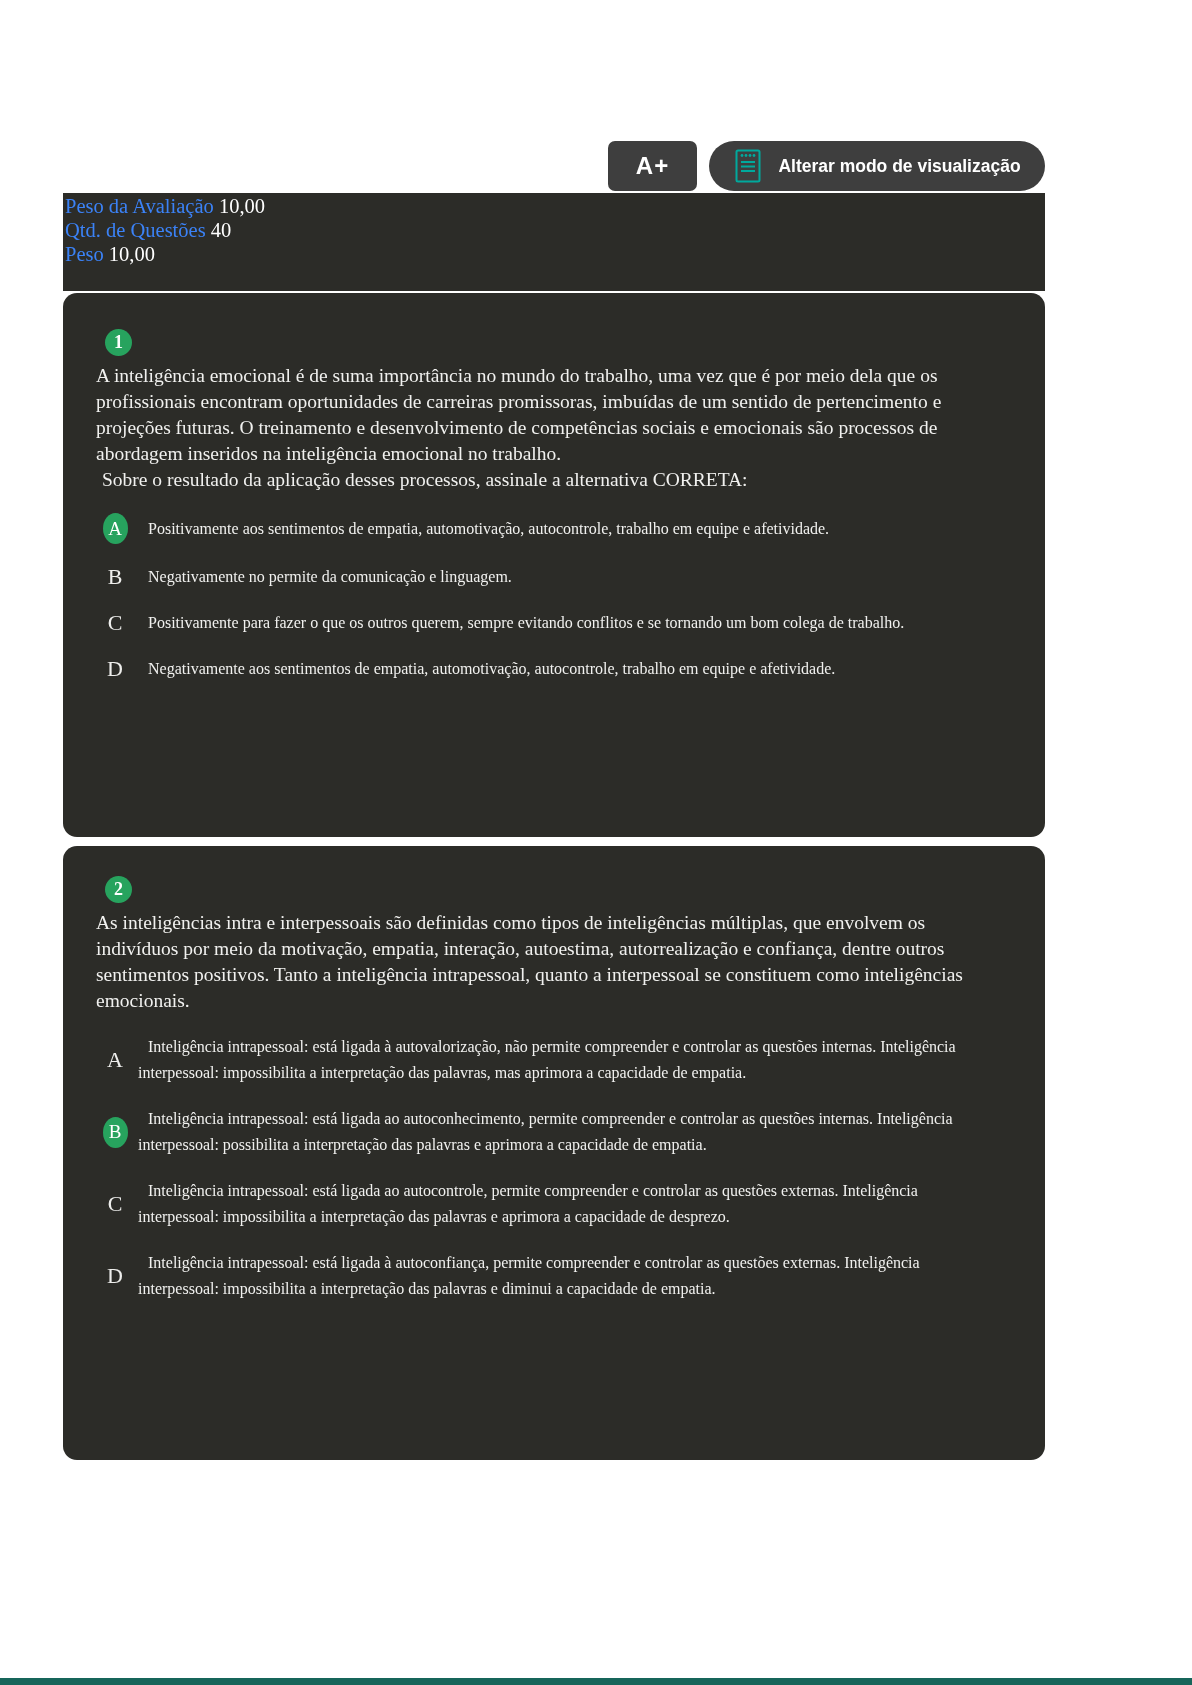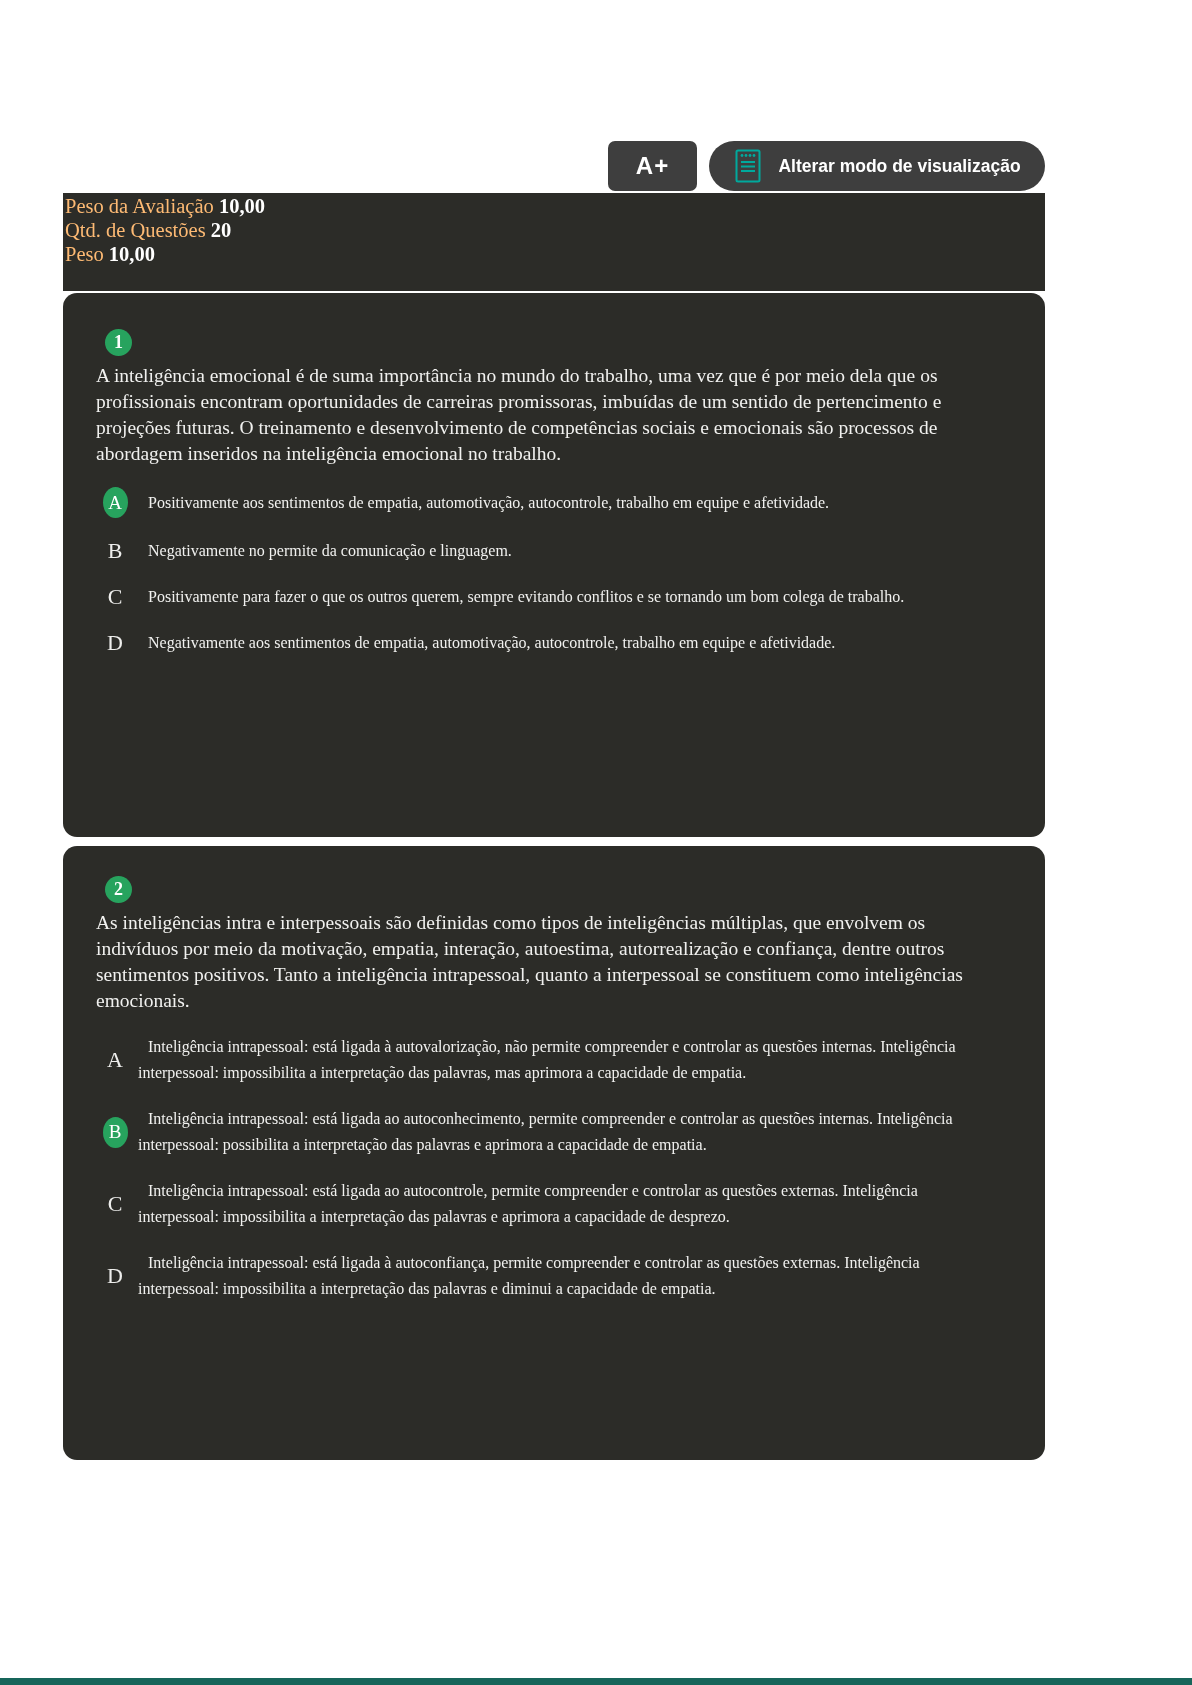--- a/index.html
+++ b/index.html
@@ -28,22 +28,22 @@
   .btn-view  { width:336px; font-size:17.5px; gap:15px;border-radius:25px; }
   .view-icon { flex:none; display:flex; }
 
   
   .header-bar {
     position:absolute; top:193px; left:63px; width:982px; height:98px;
     background:#2c2c28; padding:1px 0 0 2px;
     font-size:20.5px; line-height:24px; color:#ffffff;
     overflow:hidden;
   }
-  .info-row .label { color:#fdba74; }
-  .info-row .value { color:#ffffff; font-weight:bold; }
+  .info-row .label { color:#3b82f6; }
+  .info-row .value { color:#ffffff; font-weight:normal; }
 
   
   .card {
     position:absolute; left:63px; width:982px;
     background:#2c2c28; border-radius:14px;
     color:#f1f1ef;
     padding:36px 45px 0 33px;
     overflow:hidden;
   }
   .card-q1 { top:293px; height:544px; }
@@ -101,32 +101,33 @@
   </button>
 </div>
 
 <div class="header-bar">
   <div class="info-row">
     <span class="label">Peso da Avaliação</span>
     <span class="value">10,00</span>
   </div>
   <div class="info-row">
     <span class="label">Qtd. de Questões</span>
-    <span class="value">20</span>
+    <span class="value">40</span>
   </div>
   <div class="info-row">
     <span class="label">Peso</span>
     <span class="value">10,00</span>
   </div>
 </div>
 
 <div class="card card-q1">
   <div class="qbadge">1</div>
   <div class="qtext">
     <div>A inteligência emocional é de suma importância no mundo do trabalho, uma vez que é por meio dela que os profissionais encontram oportunidades de carreiras promissoras, imbuídas de um sentido de pertencimento e projeções futuras. O treinamento e desenvolvimento de competências sociais e emocionais são processos de abordagem inseridos na inteligência emocional no trabalho.</div>
+    <div class="qprompt">Sobre o resultado da aplicação desses processos, assinale a alternativa CORRETA:</div>
   </div>
 
   <div class="option">
     <div class="opt-badge-col">
       <span class="sel-badge">A</span>
     </div>
     <div class="opt-text">Positivamente aos sentimentos de empatia, automotivação, autocontrole, trabalho em equipe e afetividade.</div>
   </div>
 
   <div class="option">

